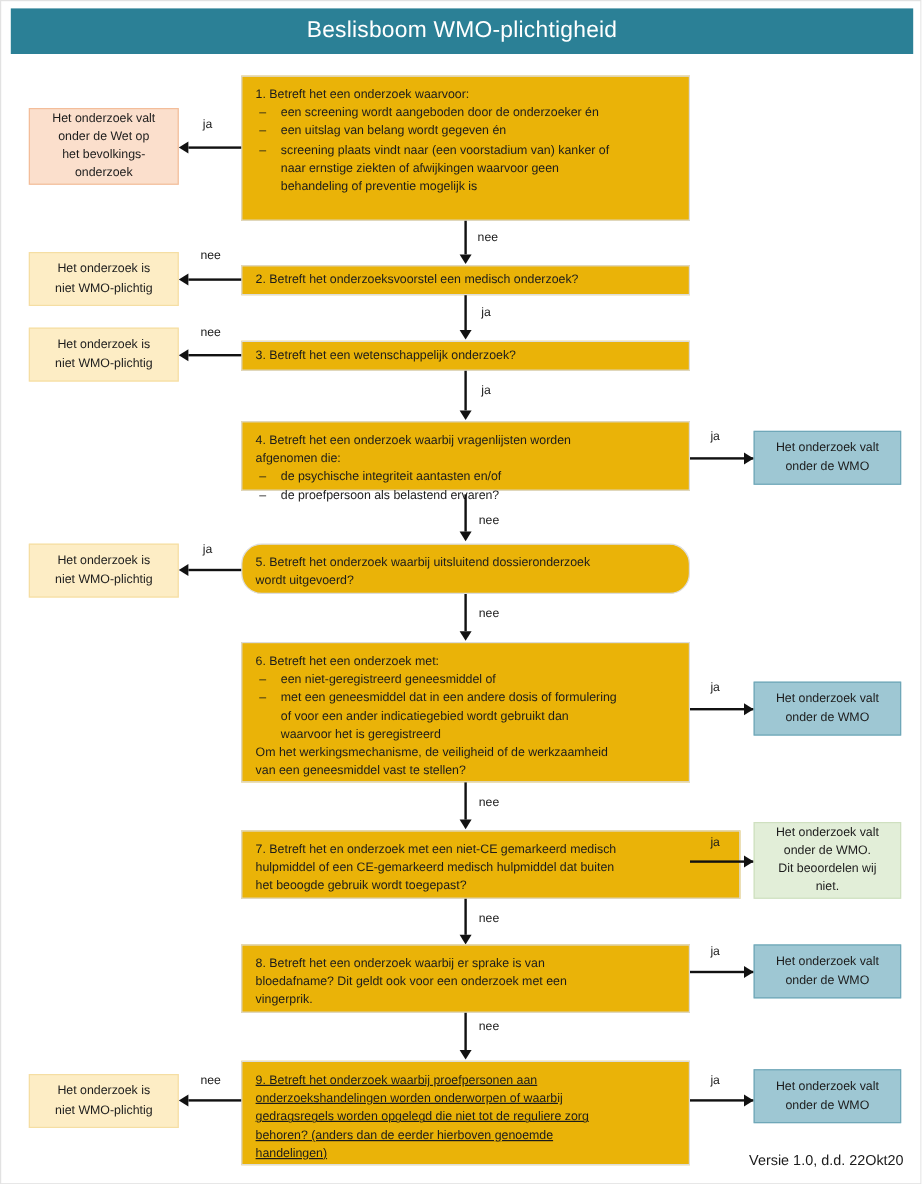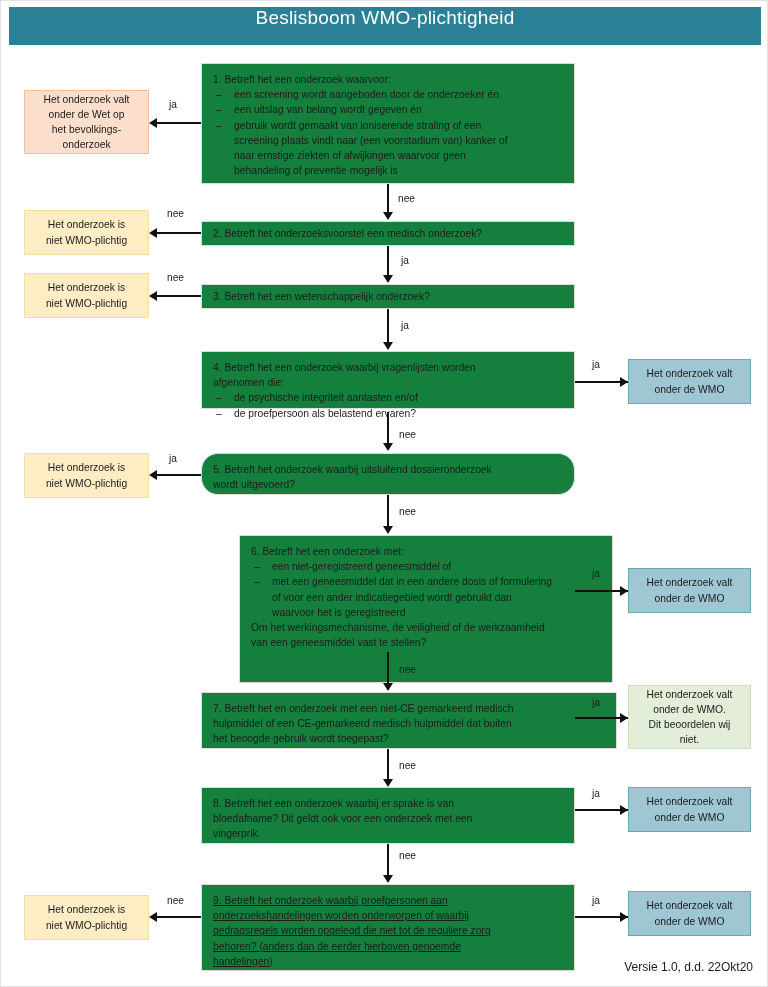--- a/index.html
+++ b/index.html
@@ -22,42 +22,42 @@
 
   
   #header-bar {
     position: absolute;
     left: 8px;
     top: 6px;
     width: 752px;
     height: 38px;
     background: #2b8096;
     display: flex;
-    align-items: flex-start;
+    align-items: center;
     justify-content: center;
     box-sizing: border-box;
   }
   #header-title {
     color: #ffffff;
     font-size: 19px;
     letter-spacing: .2px;
     font-weight: 400;
     white-space: nowrap;
   }
 
   
   .node {
     position: absolute;
     box-sizing: border-box;
     font-size: 10.3px;
     line-height: 15.2px;
     color: #1b1b1b;
   }
   .qbox {
-    background: #15803d;
+    background: #eab308;
     border: 1px solid #dcdcdc;
     padding: 8px 20px 8px 11px;
     text-align: left;
   }
   .qbox .qline { display: block; white-space: nowrap; }
   .qbox ul {
     margin: 0;
     padding: 0;
     list-style: none;
   }
@@ -150,21 +150,20 @@
       <li>
           <span class="dash">–</span>
           <span class="cont">een screening wordt aangeboden door de onderzoeker én</span>
         </li>
       <li>
           <span class="dash">–</span>
           <span class="cont">een uitslag van belang wordt gegeven én</span>
         </li>
       <li>
           <span class="dash">–</span>
-        <span class="cont">gebruik wordt gemaakt van ioniserende straling of een</span>
         <span class="cont">screening plaats vindt naar (een voorstadium van) kanker of</span>
         <span class="cont">naar ernstige ziekten of afwijkingen waarvoor geen</span>
         <span class="cont">behandeling of preventie mogelijk is</span>
       </li>
     </ul>
   </div>
 
   <div class="hline" style="left:156px; top:121px; width:44px;"></div>
   <div class="arrow-left" style="left:148px; top:117px;"></div>
   <div class="edge-label" style="left:168px; top:98px;">ja</div>
@@ -253,21 +252,21 @@
 
   <div class="node termbox term-yellow" style="left:23px; top:452px; width:125px; height:45px; flex-direction:column;">
     <span class="tline">Het onderzoek is</span>
     <span class="tline">niet WMO-plichtig</span>
   </div>
 
   <div class="vline" style="left:386px; top:494px; width:2px; height:31px;"></div>
   <div class="arrow-down" style="left:382px; top:525px;"></div>
   <div class="edge-label" style="left:398px; top:505px;">nee</div>
 
-  <div class="node qbox" style="left:200px; top:534px; width:374px; height:148px;margin-left:38px;">
+  <div class="node qbox" style="left:200px; top:534px; width:374px; height:117px;">
     <span class="qline">6. Betreft het een onderzoek met:</span>
     <ul>
       <li>
           <span class="dash">–</span>
           <span class="cont">een niet-geregistreerd geneesmiddel of</span>
         </li>
       <li>
           <span class="dash">–</span>
         <span class="cont">met een geneesmiddel dat in een andere dosis of formulering</span>
         <span class="cont">of voor een ander indicatiegebied wordt gebruikt dan</span>

